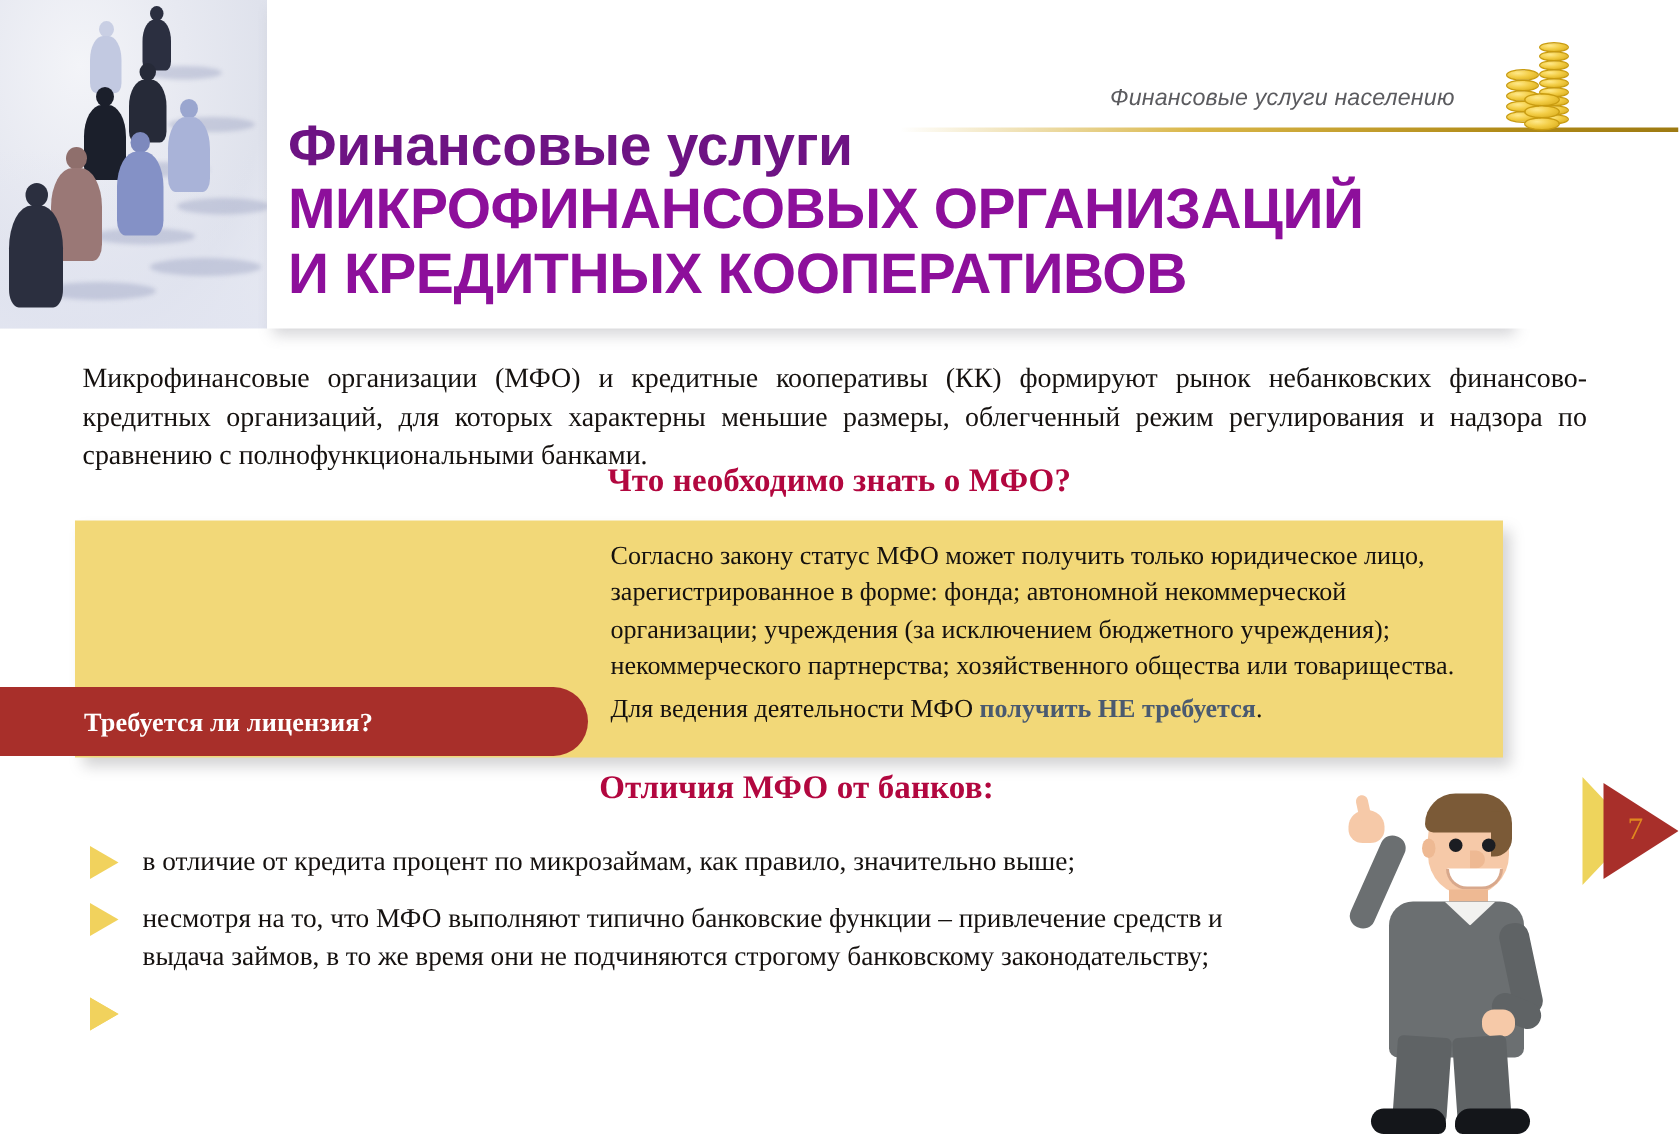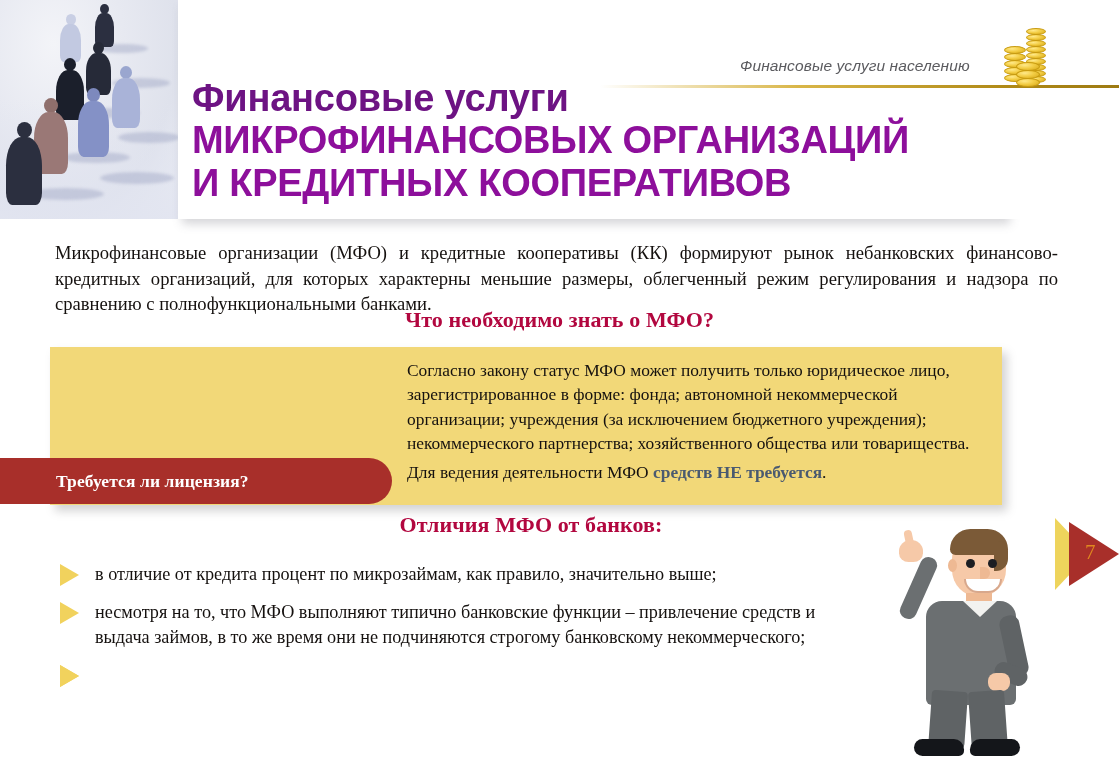--- a/index.html
+++ b/index.html
@@ -286,33 +286,33 @@
   <div class="sec-h1">Что необходимо знать о МФО?</div>
 
   <div class="qa-yellow"></div>
 
   <div class="pill" id="pill-2">
     <span class="pill-label">Требуется ли лицензия?</span>
   </div>
 
   <div class="answer" id="answer-1">Согласно закону статус МФО может получить только юридическое лицо, зарегистрированное в форме: фонда; автономной некоммерческой организации; учреждения (за исключением бюджетного учреждения); некоммерческого партнерства; хозяйственного общества или товарищества.</div>
   <div class="answer" id="answer-2">
-    <span>Для ведения деятельности МФО </span><span class="hl-slate">средств НЕ требуется</span><span>.</span>
+    <span>Для ведения деятельности МФО </span><span class="hl-slate">получить НЕ требуется</span><span>.</span>
   </div>
 
   <div class="sec-h2">Отличия МФО от банков:</div>
 
   <div class="bullets">
     <div class="bullet-row">
       <span class="arrow"></span>
       <span class="bullet-text">в отличие от кредита процент по микрозаймам, как правило, значительно выше;</span>
     </div>
     <div class="bullet-row">
       <span class="arrow"></span>
-      <span class="bullet-text">несмотря на то, что МФО выполняют типично банковские функции – привлечение средств и выдача займов, в то же время они не подчиняются строгому банковскому некоммерческого;</span>
+      <span class="bullet-text">несмотря на то, что МФО выполняют типично банковские функции – привлечение средств и выдача займов, в то же время они не подчиняются строгому банковскому законодательству;</span>
     </div>
     <div class="bullet-row">
       <span class="arrow"></span>
     </div>
     <div class="bullet-row">
       <span class="arrow"></span>
     </div>
   </div>
 
   <div class="page-badge">

